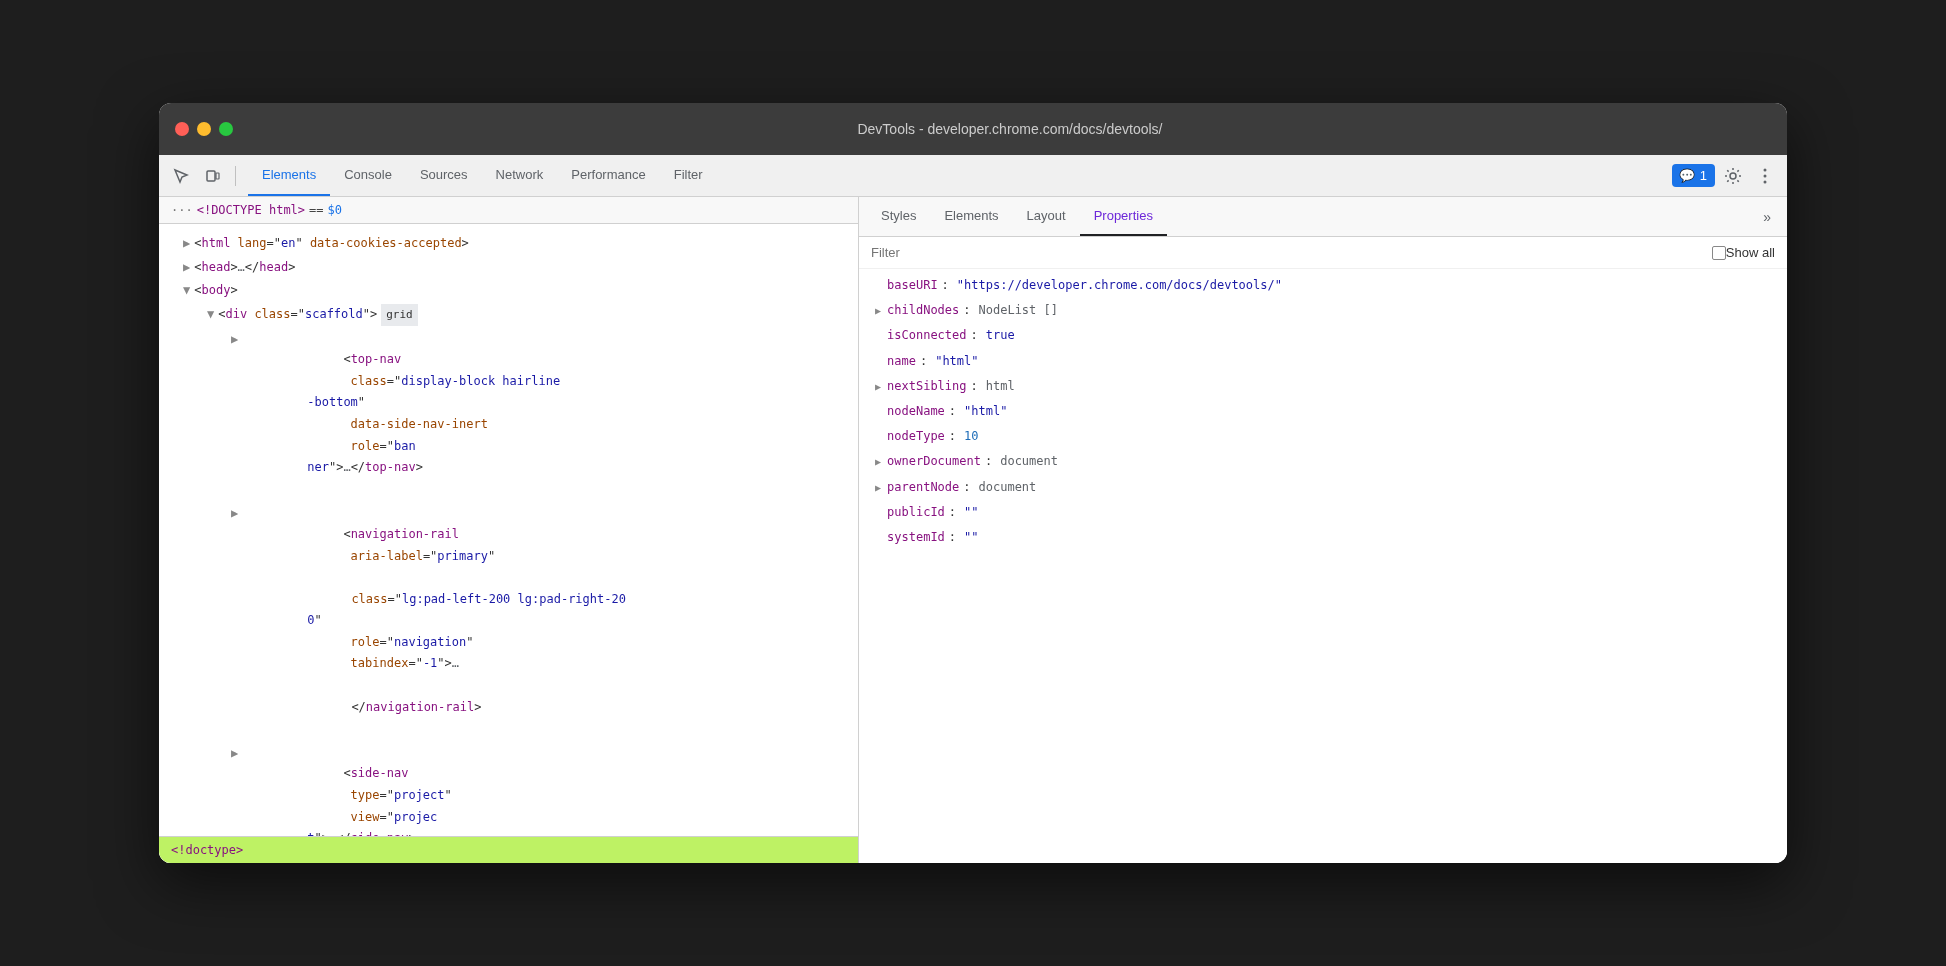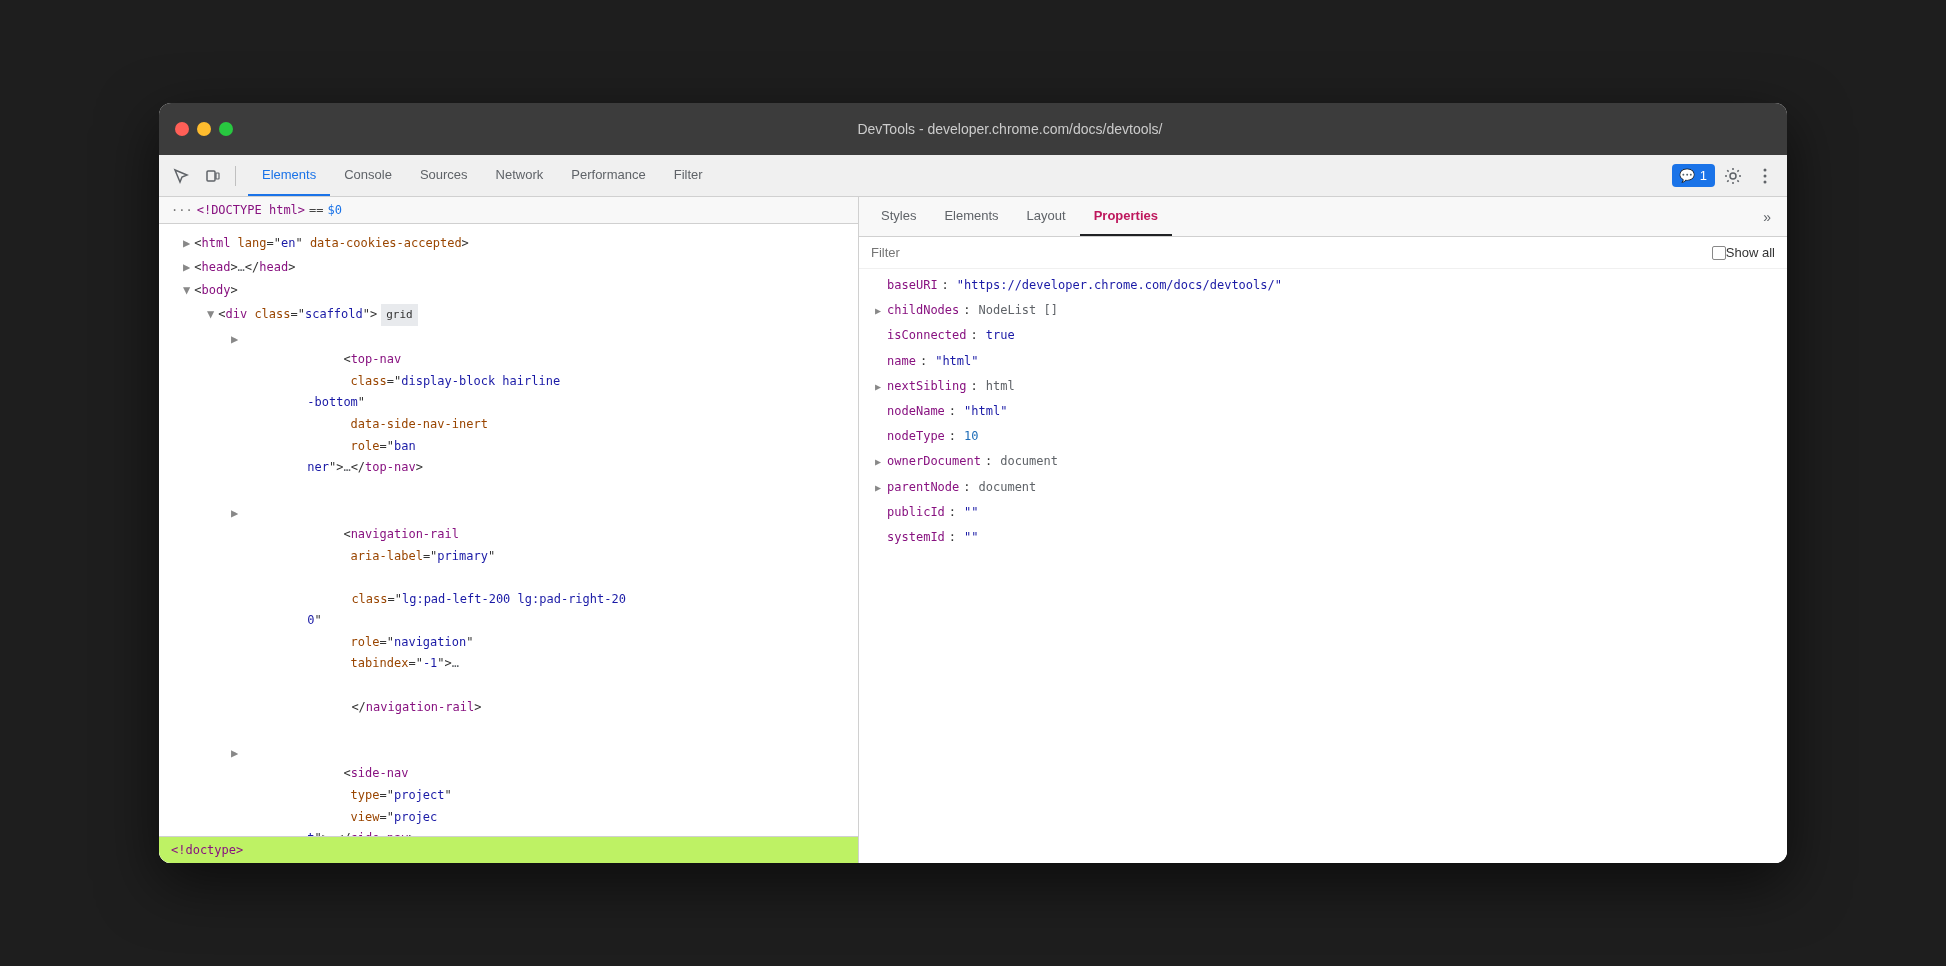--- a/index.html
+++ b/index.html
@@ -229,23 +229,23 @@
       padding: 0 14px;
       height: 100%;
       display: flex;
       align-items: center;
       font-size: 13px;
       color: #5f6368;
       cursor: pointer;
       border-bottom: 2px solid transparent;
     }
     .right-tab.active {
-      color: #be185d;
+      color: #6d28d9;
       border-bottom: 2px solid #202124;
-      font-weight: 700;
+      font-weight: 400;
     }
     .right-tab-more {
       margin-left: auto;
       display: flex;
       align-items: center;
       color: #5f6368;
       padding: 0 8px;
       cursor: pointer;
       font-size: 14px;
     }

